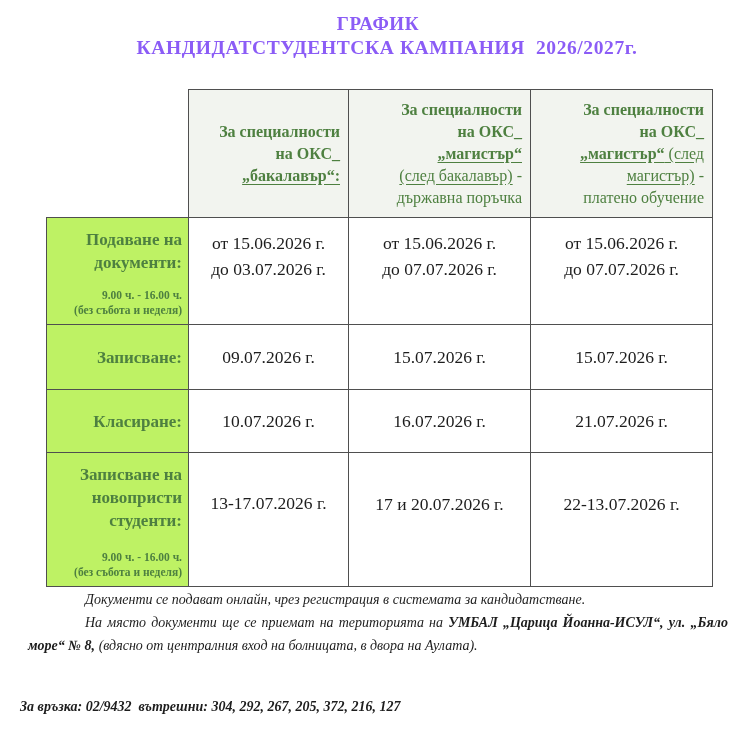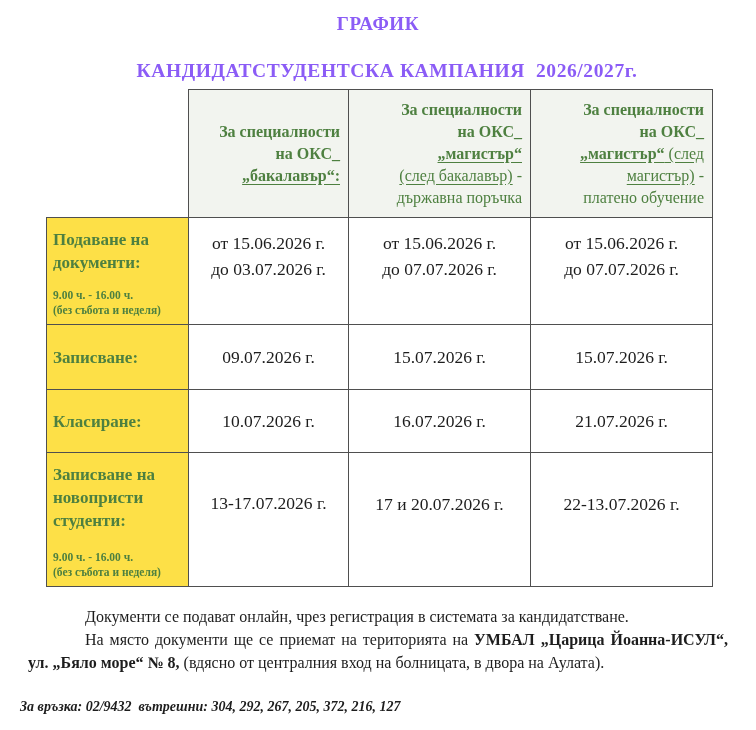--- a/index.html
+++ b/index.html
@@ -7,55 +7,55 @@
   .doc {
     position:relative; width:756px; height:730px; background:#ffffff;
     font-family:"Liberation Serif", serif; color:#1d1d1d; overflow:hidden;
   }
   
   .titles { text-align:center; padding-top:13px; }
   .title-line {
     color:#8b5cf6; font-weight:bold; font-size:19px; letter-spacing:.6px;
     white-space:pre-wrap;
   }
-  .title-line.second { margin-top:25px; font-size:19.5px;padding-left:18px; }
+  .title-line.second { margin-top:2px; font-size:19.5px;padding-left:18px; }
   
   table.sched {
     position:absolute; left:46px; top:89px;
     border-collapse:collapse; table-layout:fixed;
   }
   table.sched th, table.sched td { border:1px solid #4f4f4f; }
   td.corner { border:none !important; background:transparent; }
   th.colhead {
     background:#f2f4ef; color:#4e8040; font-size:16px; font-weight:bold;
     text-align:right; vertical-align:middle; padding:4px 8px; line-height:22px;
   }
   th.colhead .reg { font-weight:normal; }
   .u { text-decoration:underline; text-underline-offset:3px; }
   th.rowlabel {
-    background:#fde047; color:#4e8040; font-weight:bold; font-size:17px;
-    text-align:left; padding:6px 6px; line-height:23px;
+    background:#bef264; color:#4e8040; font-weight:bold; font-size:17px;
+    text-align:right; padding:6px 6px; line-height:23px;
   }
   th.rowlabel.top { vertical-align:top; padding-top:10px; }
   th.rowlabel.mid { vertical-align:middle; }
   .lbl-sub { margin-top:14px; font-size:11.5px; font-weight:bold; line-height:15px; }
   td.datecell {
     background:#ffffff; font-size:17.5px; text-align:center;
     vertical-align:middle; line-height:26px; color:#1d1d1d;
   }
   td.datecell.top { vertical-align:top; padding-top:12px; }
   tr.hr-head   { height:128px; }
   tr.hr-row1   { height:95px; }
   tr.hr-row2   { height:65px; }
   tr.hr-row3   { height:63px; }
   tr.hr-row4   { height:116px; }
   
   .footer {
     position:absolute; left:28px; width:700px; top:588px;
-    font-size:16px; line-height:23px; text-align:justify;margin-top:17px;
+    font-style:italic; font-size:14px; line-height:23px; text-align:justify;
   }
   .footer p { margin:0; text-indent:57px; }
   .footer .b { font-weight:bold; }
   .contact {
     position:absolute; left:20px; top:699px;
     font-style:italic; font-size:14px; white-space:pre-wrap;font-weight:bold;
   }
 </style>
 </head>
 <body>

